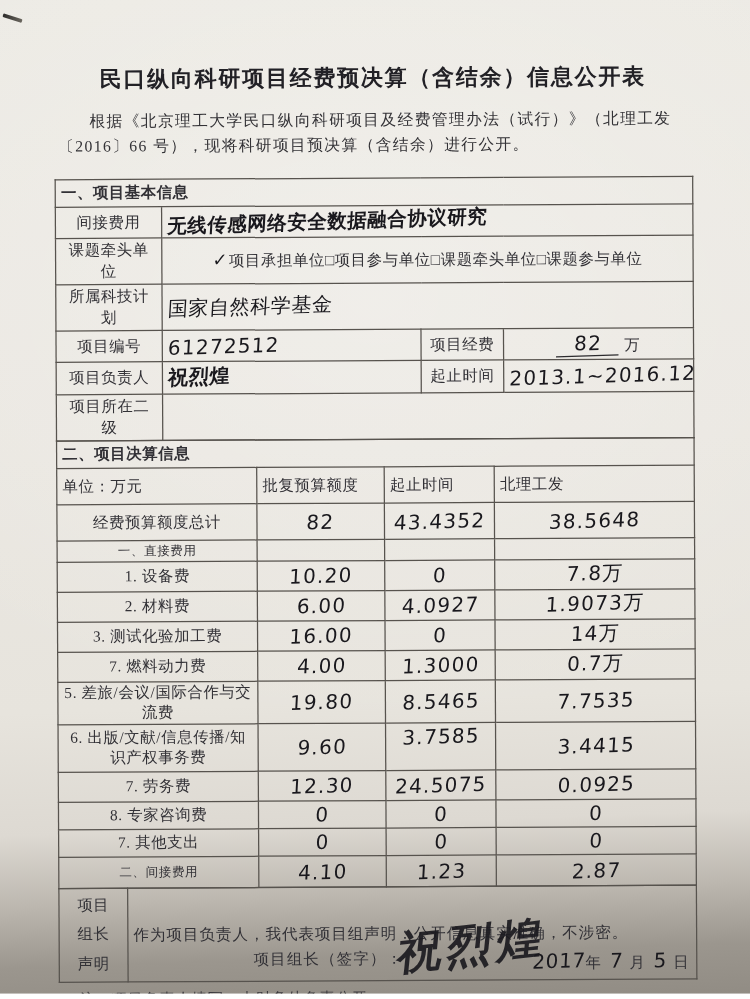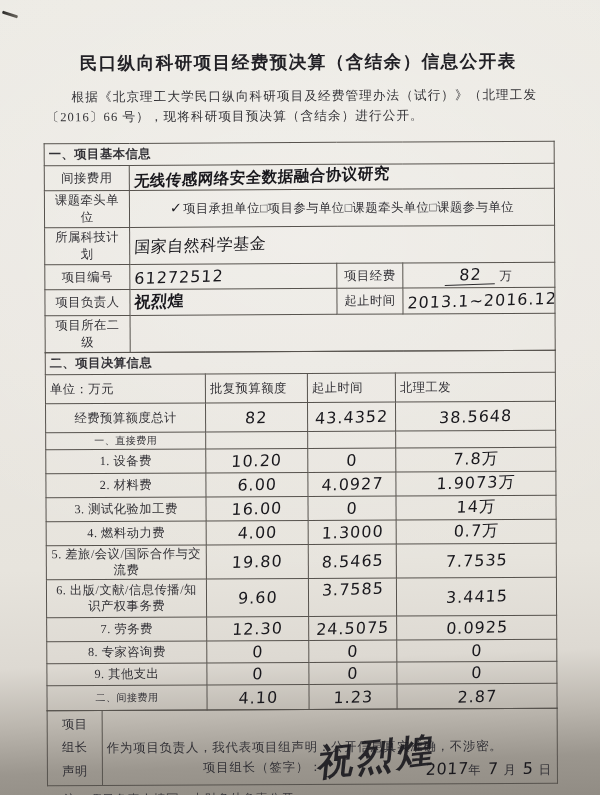--- a/index.html
+++ b/index.html
@@ -188,21 +188,21 @@
         <td class="val"><span class="hw hw-num">4.0927</span></td>
         <td class="val"><span class="hw hw-num">1.9073万</span></td>
       </tr>
       <tr>
         <td class="lab-l" style="height:21px">3. 测试化验加工费</td>
         <td class="val"><span class="hw hw-num">16.00</span></td>
         <td class="val"><span class="hw hw-num">0</span></td>
         <td class="val"><span class="hw hw-num">14万</span></td>
       </tr>
       <tr>
-        <td class="lab-l" style="height:21px">4. 燃料动力费</td>
+        <td class="lab-l" style="height:21px">7. 燃料动力费</td>
         <td class="val"><span class="hw hw-num">4.00</span></td>
         <td class="val"><span class="hw hw-num">1.3000</span></td>
         <td class="val"><span class="hw hw-num">0.7万</span></td>
       </tr>
       <tr>
         <td class="lab-l" style="height:30px;line-height:1.25">5. 差旅/会议/国际合作与交流费</td>
         <td class="val"><span class="hw hw-num">19.80</span></td>
         <td class="val"><span class="hw hw-num">8.5465</span></td>
         <td class="val"><span class="hw hw-num">7.7535</span></td>
       </tr>
@@ -218,21 +218,21 @@
         <td class="val"><span class="hw hw-num">24.5075</span></td>
         <td class="val"><span class="hw hw-num">0.0925</span></td>
       </tr>
       <tr>
         <td class="lab-l" style="height:19px">8. 专家咨询费</td>
         <td class="val"><span class="hw hw-num">0</span></td>
         <td class="val"><span class="hw hw-num">0</span></td>
         <td class="val"><span class="hw hw-num">0</span></td>
       </tr>
       <tr>
-        <td class="lab-l" style="height:19px">9. 其他支出</td>
+        <td class="lab-l" style="height:19px">7. 其他支出</td>
         <td class="val"><span class="hw hw-num">0</span></td>
         <td class="val"><span class="hw hw-num">0</span></td>
         <td class="val"><span class="hw hw-num">0</span></td>
       </tr>
       <tr>
         <td class="lab-l" style="height:22px;font-size:10px">二、间接费用</td>
         <td class="val"><span class="hw hw-num">4.10</span></td>
         <td class="val"><span class="hw hw-num">1.23</span></td>
         <td class="val"><span class="hw hw-num">2.87</span></td>
       </tr>

